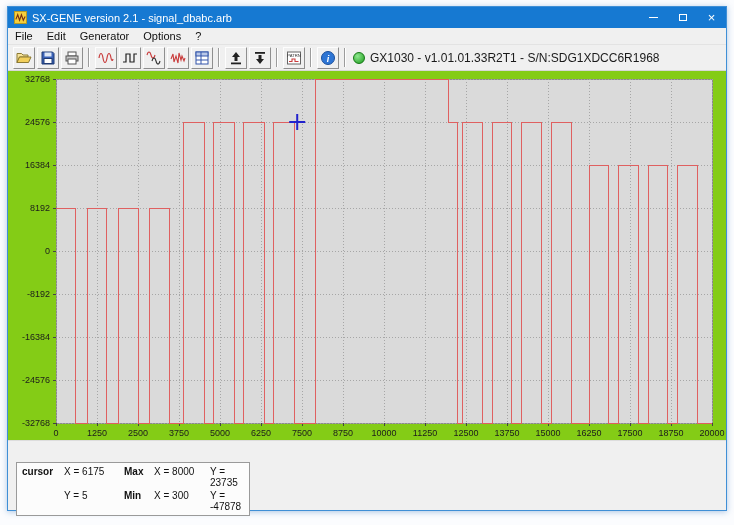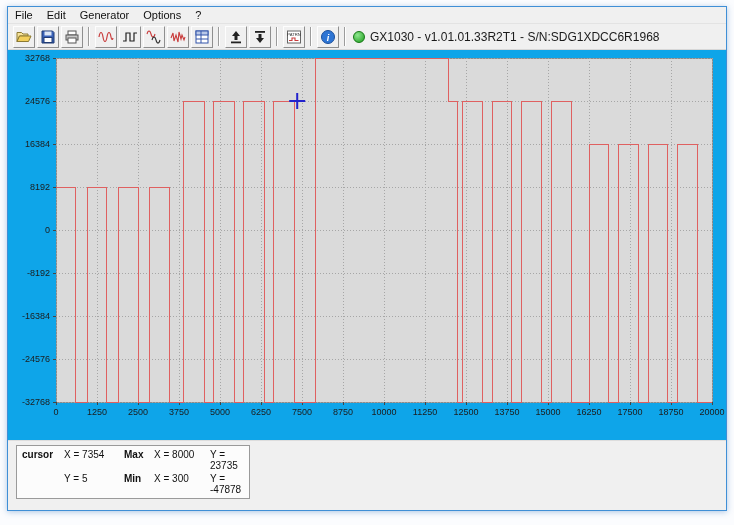--- a/index.html
+++ b/index.html
@@ -28,36 +28,52 @@
   .toolbar { height:26px; display:flex; align-items:center; padding:0 4px; background:#f0f0f0;
              border-bottom:1px solid #d7d7d7; flex:0 0 auto; }
   .tool-btn { width:22px; height:22px; display:flex; align-items:center; justify-content:center;
               background:#f0f0f0; border:1px solid; border-color:#fdfdfd #8f8f8f #8f8f8f #fdfdfd; margin:0 1px; }
   .tb-sep { width:2px; height:19px; border-left:1px solid #9c9c9c; border-right:1px solid #ffffff; margin:0 4px; }
   .status-led { width:12px; height:12px; border-radius:50%; margin:0 5px 0 3px;
                 background:radial-gradient(circle at 35% 32%, #8ee88e, #1d9b1d); border:1px solid #157815; }
   .device-text { font-size:12px; color:#1a1a1a; white-space:nowrap; }
 
   
-  .chart-region { flex:1 1 auto; background:#0ea5e9; position:relative;text-align:center; }
+  .chart-region { flex:1 1 auto; background:#84cc16; position:relative;text-align:center; }
   #chart { position:absolute; left:0; top:0; }
   #chart text { font-family:"Liberation Sans", sans-serif; font-size:9px; fill:#1c1c1c; }
 
   
   .bottom-area { flex:0 0 auto; height:70px; background:#f0f0f0; position:relative; border-top:1px solid #dddddd; }
-  .readout { position:absolute; left:8px; top:4px; width:234px; background:#fcfcfc; border:1px solid #9a9a9a;
+  .readout { position:absolute; left:8px; top:21px; width:234px; background:#fcfcfc; border:1px solid #9a9a9a;
              font-size:10px; color:#111; padding:3px 5px; display:grid;
              grid-template-columns:42px 60px 30px 56px 1fr; row-gap:2px; }
   .readout .lbl { font-weight:bold; }
 </style>
 </head>
 <body>
 
 <div class="window">
 
+  <div class="titlebar">
+    <svg class="app-icon" viewBox="0 0 14 14">
+      <rect x="0.5" y="0.5" width="13" height="13" fill="#f5cf3c" stroke="#b89a1f"></rect>
+      <path d="M2 9 L4 4 L6 10 L8 4 L10 10 L12 6" stroke="#7a2f10" fill="none" stroke-width="1.2"></path>
+    </svg>
+    <div class="title-text">SX-GENE version 2.1 - signal_dbabc.arb</div>
+    <div class="winbtn">
+        <span class="glyph-min"></span>
+      </div>
+    <div class="winbtn">
+        <span class="glyph-max"></span>
+      </div>
+    <div class="winbtn">
+        <span class="glyph-close">×</span>
+      </div>
+  </div>
 
   <div class="menubar">
     <span class="menu-item">File</span>
     <span class="menu-item">Edit</span>
     <span class="menu-item">Generator</span>
     <span class="menu-item">Options</span>
     <span class="menu-item">?</span>
   </div>
 
   <div class="toolbar">
@@ -235,21 +251,21 @@
         <g stroke="#2222cc" stroke-width="2">
           <line x1="281.2112" x2="297.2112" y1="51" y2="51"></line>
           <line x1="289.2112" x2="289.2112" y1="43" y2="59"></line>
         </g>
       </svg>
   </div>
 
   <div class="bottom-area">
     <div class="readout">
       <span class="lbl">cursor</span>
-      <span>X = 7354</span>
+      <span>X = 6175</span>
       <span class="lbl">Max</span>
       <span>X = 8000</span>
       <span>Y = 23735</span>
       <span></span>
       <span>Y = 5</span>
       <span class="lbl">Min</span>
       <span>X = 300</span>
       <span>Y = -47878</span>
     </div>
   </div>

